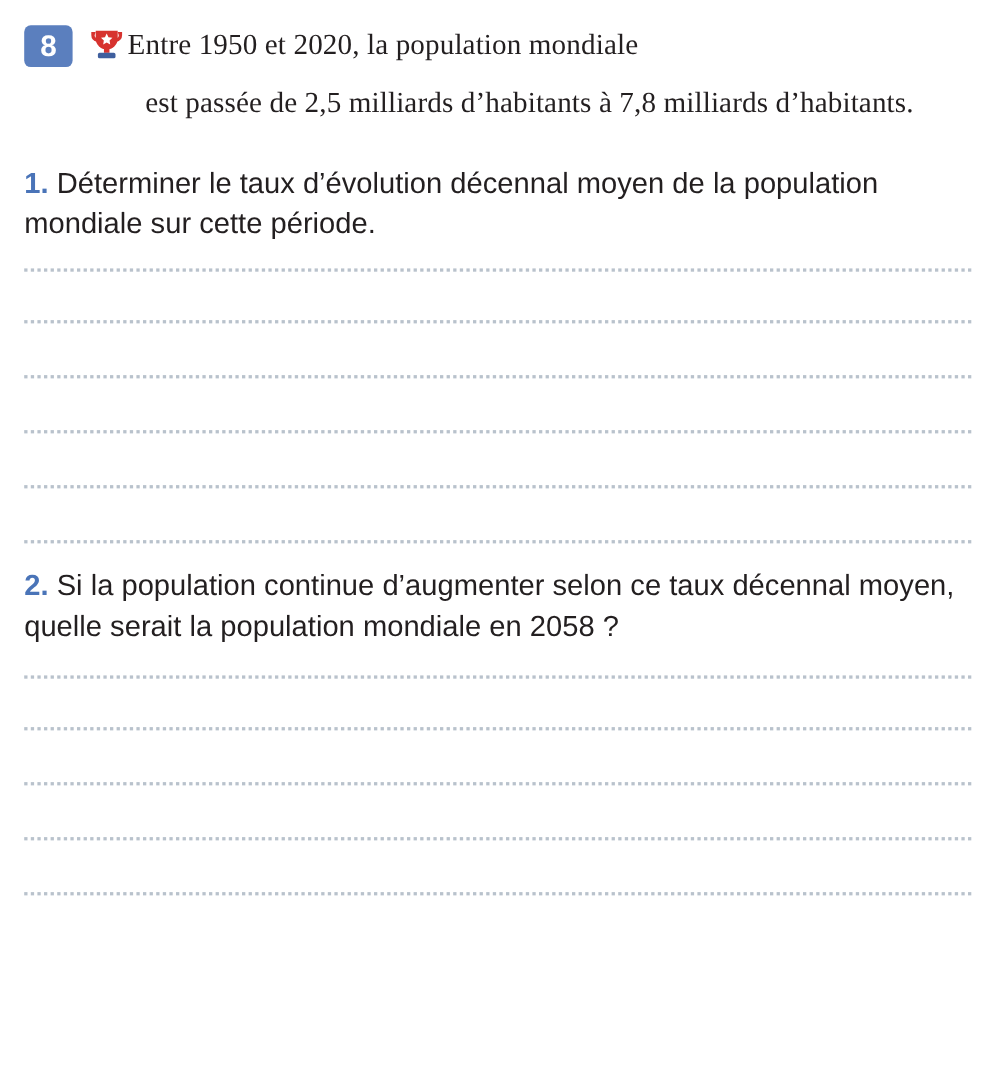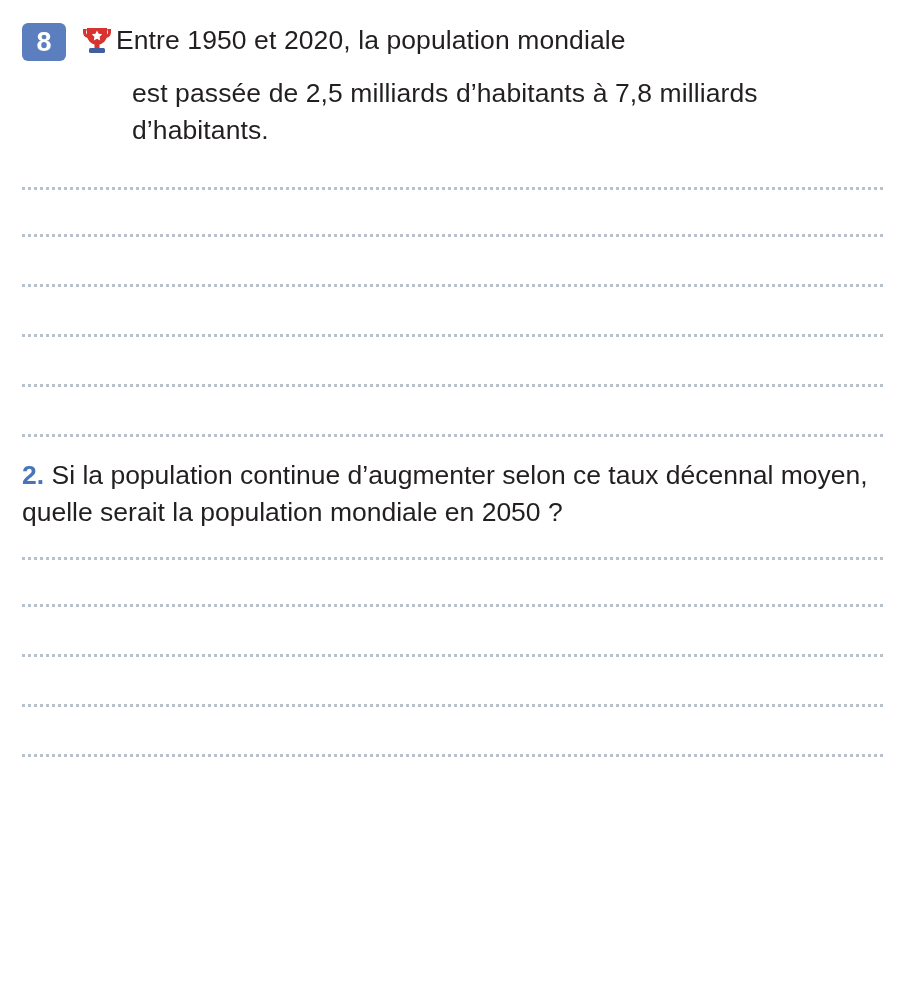--- a/index.html
+++ b/index.html
@@ -46,20 +46,21 @@
     flex: 0 0 auto;
     width: 34px;
     height: 34px;
     margin-top: 2px;
     margin-right: 2px;
   }
   .statement {
     font-size: 26.5px;
     line-height: 37px;
     letter-spacing: 0.1px;
+    font-family: Liberation Serif, serif;
   }
   .statement-first-line {
     display: inline;
   }
   .statement-rest {
     margin: 16px;
     font-size: 26.5px;
     line-height: 37px;
   }
 
@@ -111,32 +112,36 @@
         <path d="M17 6.5 l1.6 3.3 3.6 .5 -2.6 2.5 .6 3.6 -3.2 -1.7 -3.2 1.7 .6 -3.6 -2.6 -2.5 3.6 -.5 z" fill="#ffffff"></path>
       </svg>
     </span>
 
     <div class="statement">
       <span class="statement-first-line">Entre 1950 et 2020, la population mondiale</span>
       <div class="statement-rest">est passée de 2,5 milliards d’habitants à 7,8 milliards d’habitants.</div>
     </div>
   </div>
 
+  <div class="question">
+    <span class="q-num">1.</span>
+    <span class="q-text">Déterminer le taux d’évolution décennal moyen de la population mondiale sur cette période.</span>
+  </div>
 
   <div class="lines">
     <div class="dotline first"></div>
     <div class="dotline"></div>
     <div class="dotline"></div>
     <div class="dotline"></div>
     <div class="dotline"></div>
   </div>
 
   <div class="question">
     <span class="q-num">2.</span>
-    <span class="q-text">Si la population continue d’augmenter selon ce taux décennal moyen, quelle serait la population mondiale en 2050 ?</span>
+    <span class="q-text">Si la population continue d’augmenter selon ce taux décennal moyen, quelle serait la population mondiale en 2058 ?</span>
   </div>
 
   <div class="lines lines-block-2">
     <div class="dotline first"></div>
     <div class="dotline"></div>
     <div class="dotline"></div>
     <div class="dotline"></div>
   </div>
 
 </div>

